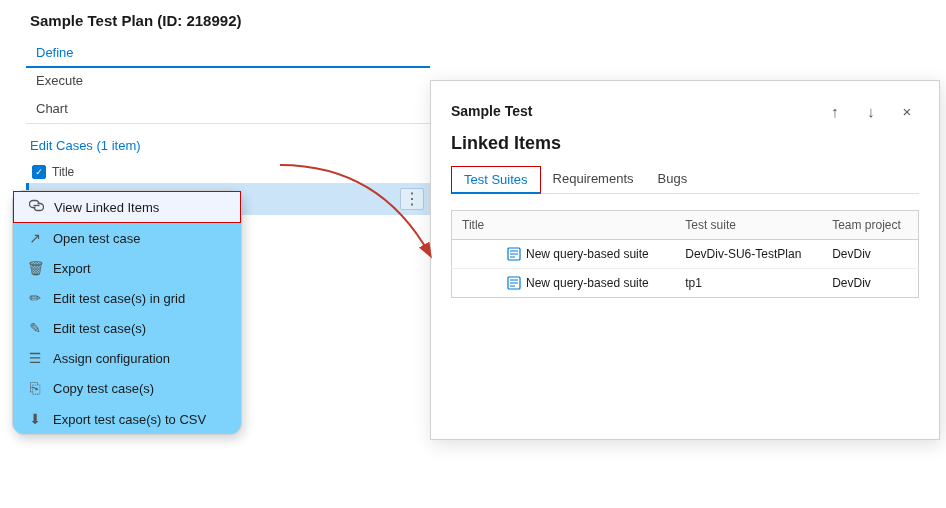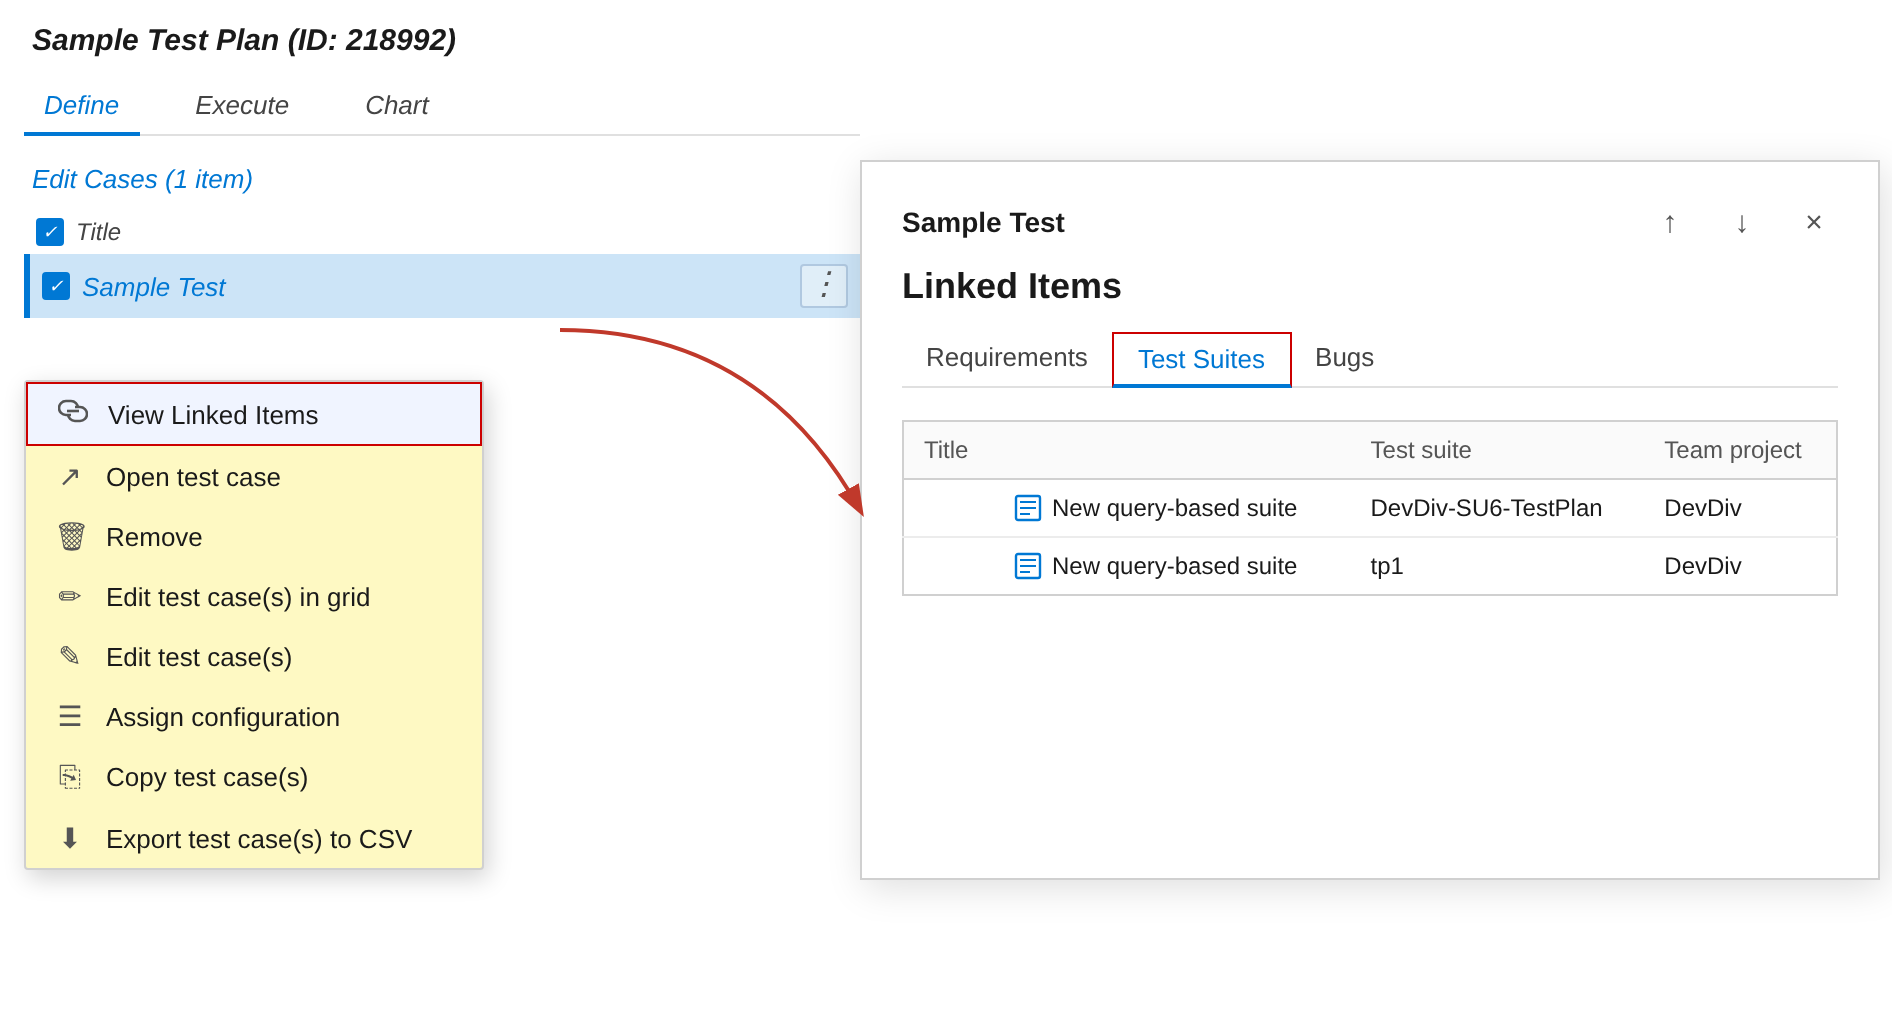--- a/index.html
+++ b/index.html
@@ -13,37 +13,37 @@
       position: relative;
     }
 
     
     .left-panel {
       position: absolute;
       left: 0; top: 0;
       width: 430px;
       height: 508px;
       background: #fff;
-      padding: 12px 0 0 12px;
-      font-style: italic;
+      padding: 12px 0 0 26px;
     }
 
     .page-title {
       font-size: 15px;
       font-weight: 600;
       color: #1a1a1a;
       margin-bottom: 10px;
       padding-left: 4px;
     }
 
     .tabs {
       display: flex;
       border-bottom: 1px solid #e0e0e0;
       margin-bottom: 14px;
-      gap: 18px;
+      gap: 0;
+      flex-direction: column;
     }
     .tab {
       padding: 6px 10px;
       font-size: 13px;
       color: #444;
       cursor: pointer;
       border-bottom: 2px solid transparent;
       margin-bottom: -1px;
     }
     .tab.active {
@@ -128,25 +128,25 @@
       color: #555;
       line-height: 1;
     }
 
     
     .context-menu {
       position: absolute;
       left: 12px;
       top: 190px;
       width: 230px;
-      background: #fef9c3;
+      background: #7dd3fc;
       border: 1px solid #d0d0d0;
       box-shadow: 2px 4px 12px rgba(0,0,0,0.18);
       z-index: 10;
-      border-radius: 2px;
+      border-radius: 12px;
     }
     .menu-item {
       display: flex;
       align-items: center;
       padding: 7px 14px;
       gap: 10px;
       font-size: 13px;
       color: #1a1a1a;
       cursor: pointer;
     }
@@ -311,21 +311,21 @@
       </svg>
     </span>
     <span>View Linked Items</span>
   </div>
   <div class="menu-item">
     <span class="menu-icon">↗</span>
     <span>Open test case</span>
   </div>
   <div class="menu-item">
     <span class="menu-icon">🗑</span>
-    <span>Remove</span>
+    <span>Export</span>
   </div>
   <div class="menu-item">
     <span class="menu-icon">✏</span>
     <span>Edit test case(s) in grid</span>
   </div>
   <div class="menu-item">
     <span class="menu-icon">✎</span>
     <span>Edit test case(s)</span>
   </div>
   <div class="menu-item">
@@ -357,22 +357,22 @@
     <div class="panel-controls">
       <span class="panel-ctrl-btn">↑</span>
       <span class="panel-ctrl-btn">↓</span>
       <span class="panel-ctrl-btn">×</span>
     </div>
   </div>
 
   <div class="linked-items-title">Linked Items</div>
 
   <div class="linked-tabs">
+    <div class="linked-tab active">Test Suites</div>
     <div class="linked-tab">Requirements</div>
-    <div class="linked-tab active">Test Suites</div>
     <div class="linked-tab">Bugs</div>
   </div>
 
   <table class="linked-table">
     <thead>
       <tr>
         <th>Title</th>
         <th>Test suite</th>
         <th>Team project</th>
       </tr>

